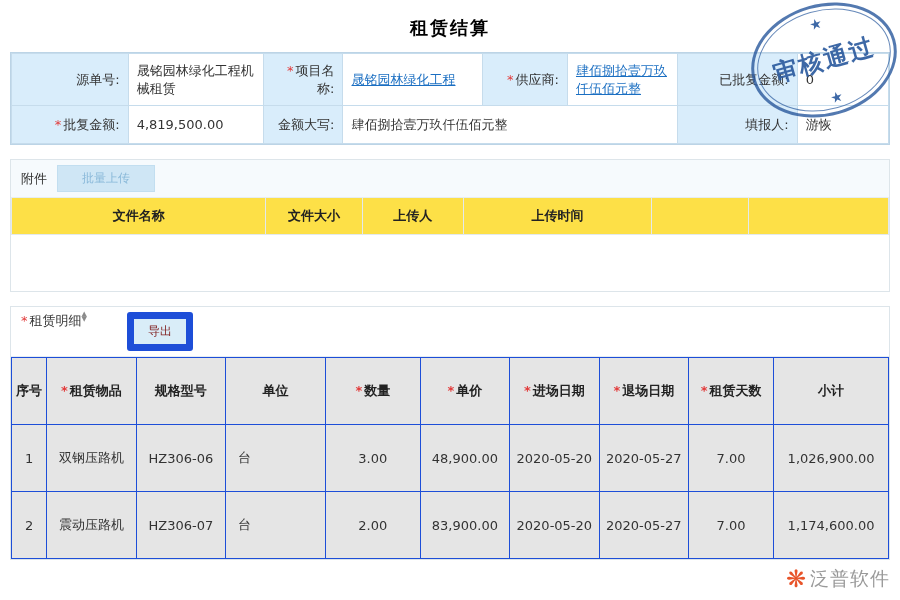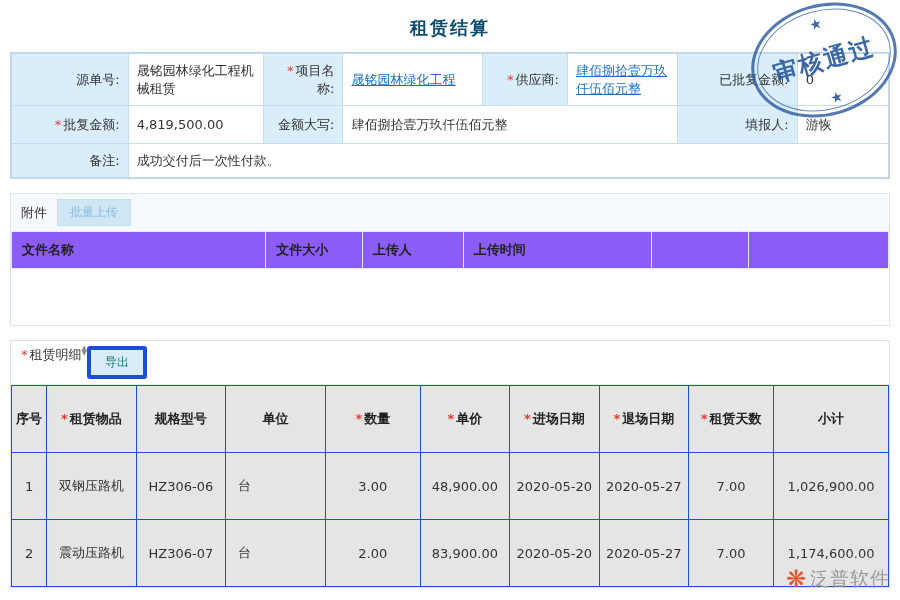--- a/index.html
+++ b/index.html
@@ -3,21 +3,21 @@
 <meta charset="utf-8">
 <style>
   * { box-sizing: border-box; margin: 0; padding: 0; }
   html, body { width: 900px; height: 600px; overflow: hidden; }
   body {
     font-family: "DejaVu Sans", "Liberation Sans", sans-serif;
     background: #ffffff; color: #333; position: relative; font-size: 13px;
   }
   .page { position: relative; width: 900px; height: 600px; }
 
-  .title { text-align: center; font-size: 18px; font-weight: bold; color: #0c4a6e;
+  .title { text-align: center; font-size: 18px; font-weight: bold; color: #000000;
            padding: 16px 0 12px; letter-spacing: 2px; }
 
   
   .stamp { position: absolute; top: 4px; right: 2px; width: 148px; height: 112px;
            border: 3px solid rgba(40,88,156,.8); border-radius: 50%;
            transform: rotate(-16deg); z-index: 20; }
   .stamp::before { content: ""; position: absolute; inset: 3px;
            border: 1px solid rgba(40,88,156,.7); border-radius: 50%; }
   .stamp-text { position: absolute; top: 50%; left: 50%; transform: translate(-50%,-50%);
            font-size: 24px; font-weight: bold; color: rgba(40,88,156,.9);
@@ -40,34 +40,34 @@
   tr.row-low  { height: 34px; }
   .req { color: #e23b3b; margin-right: 2px; }
   a.link { color: #1b6fc2; text-decoration: underline; cursor: pointer; }
 
   
   .panel.light { border-color: #dde5ea; }
   .att-bar { display: flex; align-items: center; gap: 10px; padding: 5px 10px;
              background: #f6fafd; border-bottom: 1px solid #e6edf2; }
   .att-title { color: #333; }
   .btn-upload { background: #cfe6f5; color: #8ab9d9; border: 1px solid #c2def0;
-                border-radius: 0; padding: 4px 12px; font-size: 12px; cursor: pointer; }
+                border-radius: 0; padding: 4px 24px; font-size: 12px; cursor: pointer; }
   .att-table { width: 100%; border-collapse: collapse; table-layout: fixed; }
   .att-table th { border: 1px solid #e3e9ed; border-top: none; font-weight: bold;
-                  text-align: left; padding: 9px 10px; background: #8b5cf6; font-size: 13px; color: #222; }
+                  text-align: center; padding: 9px 10px; background: #fde047; font-size: 13px; color: #222; }
   .att-body { height: 56px; background: #fff; }
 
   
   .detail-bar { display: flex; align-items: flex-start; padding: 5px 10px;
                 background: #fff; border-bottom: 1px solid #e6edf2; }
   .detail-title { color: #333; }
   .sort-icon { display: inline-flex; flex-direction: column; line-height: 5px;
                font-size: 7px; color: #8a8a8a; cursor: pointer; }
-  .btn-export { background: #d9edf8; color: #0f766e; border: 4px solid #1d4ed8;
-                border-radius: 3px; padding: 4px 14px; font-size: 12px; cursor: pointer; }
+  .btn-export { background: #d9edf8; color: #7f1d1d; border: 7px solid #1d4ed8;
+                border-radius: 3px; padding: 4px 14px; font-size: 12px; cursor: pointer; margin-left: 40px; }
   .detail-table { width: 100%; border-collapse: collapse; table-layout: fixed; font-size: 13px; }
   .detail-table th, .detail-table td { border: 1px solid #1d4ed8; padding: 24px 4px; background: #e5e5e5; }
   .detail-table th { font-weight: bold; text-align: center; color: #222; }
   .detail-table td { color: #333; }
   td.cl { text-align: left; padding-left: 12px; }
   td.cc { text-align: center; }
 
   
   .watermark { position: absolute; right: 10px; bottom: 8px; display: flex;
                align-items: center; gap: 4px; z-index: 15; }
@@ -111,24 +111,20 @@
         <td class="val">0</td>
       </tr>
       <tr class="row-mid">
         <td class="lbl"><span class="req">*</span><span>批复金额:</span></td>
         <td class="val">4,819,500.00</td>
         <td class="lbl"><span>金额大写:</span></td>
         <td class="val" colspan="3">肆佰捌拾壹万玖仟伍佰元整</td>
         <td class="lbl"><span>填报人:</span></td>
         <td class="val">游恢</td>
       </tr>
-      <tr class="row-low">
-        <td class="lbl"><span>备注:</span></td>
-        <td class="val" colspan="7">成功交付后一次性付款。</td>
-      </tr>
     </tbody>
       </table>
   </section>
 
   <section class="panel light">
     <div class="att-bar">
       <span class="att-title">附件</span>
       <button class="btn-upload">批量上传</button>
     </div>
     <table class="att-table">

